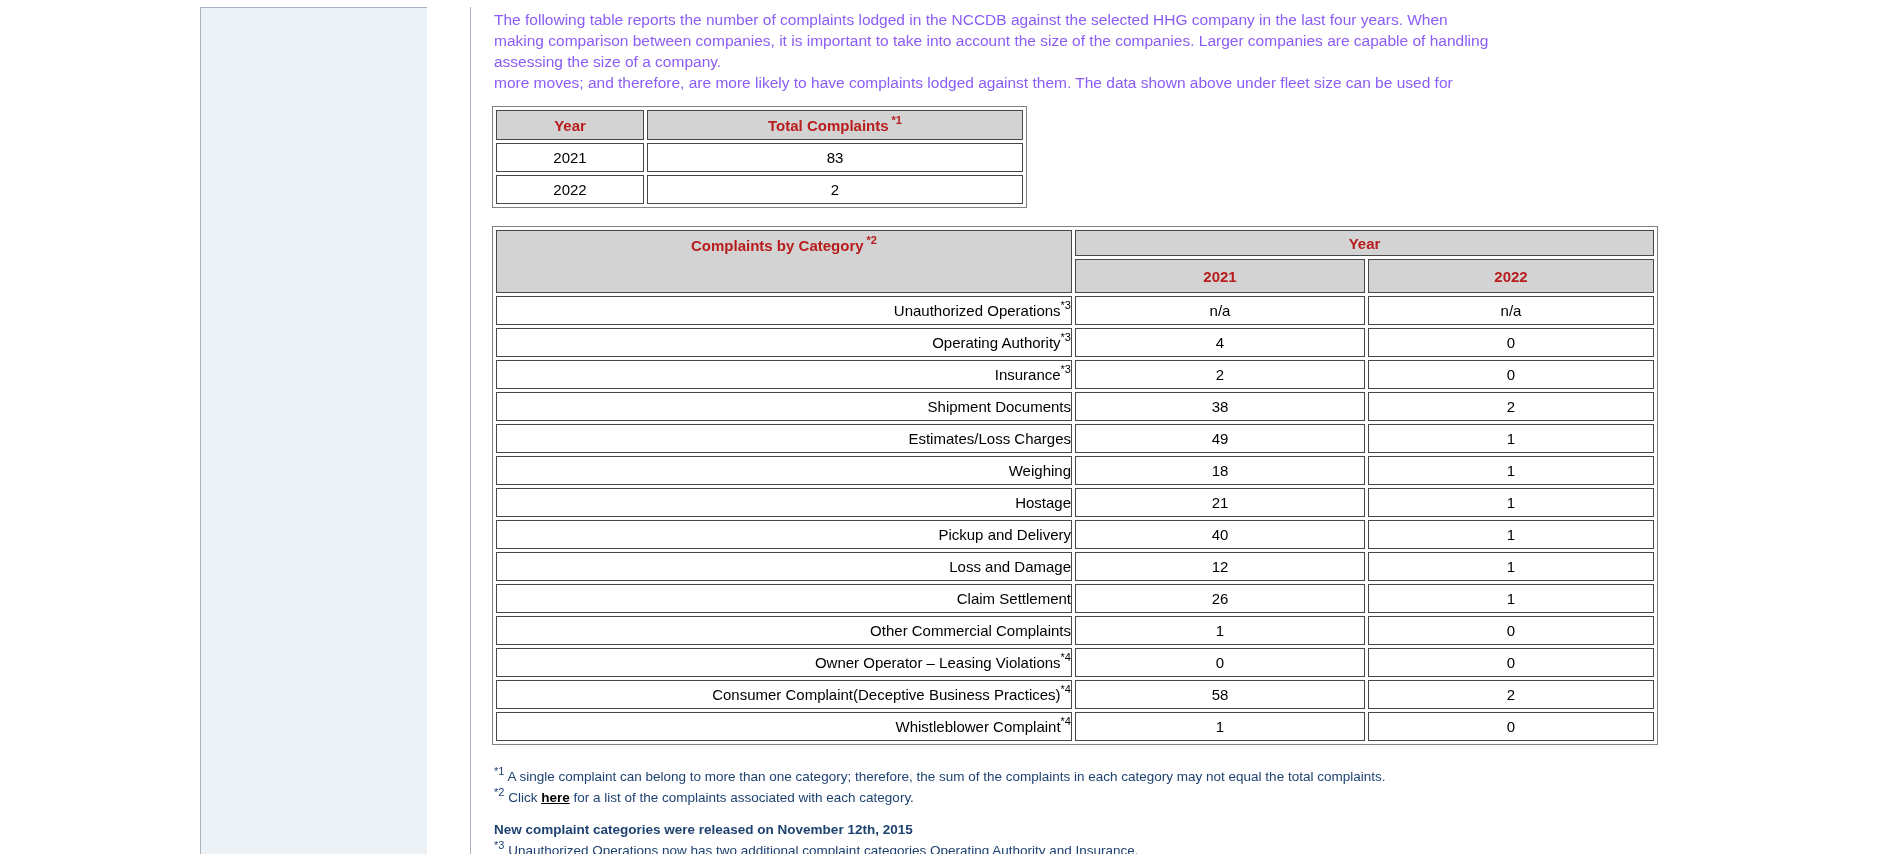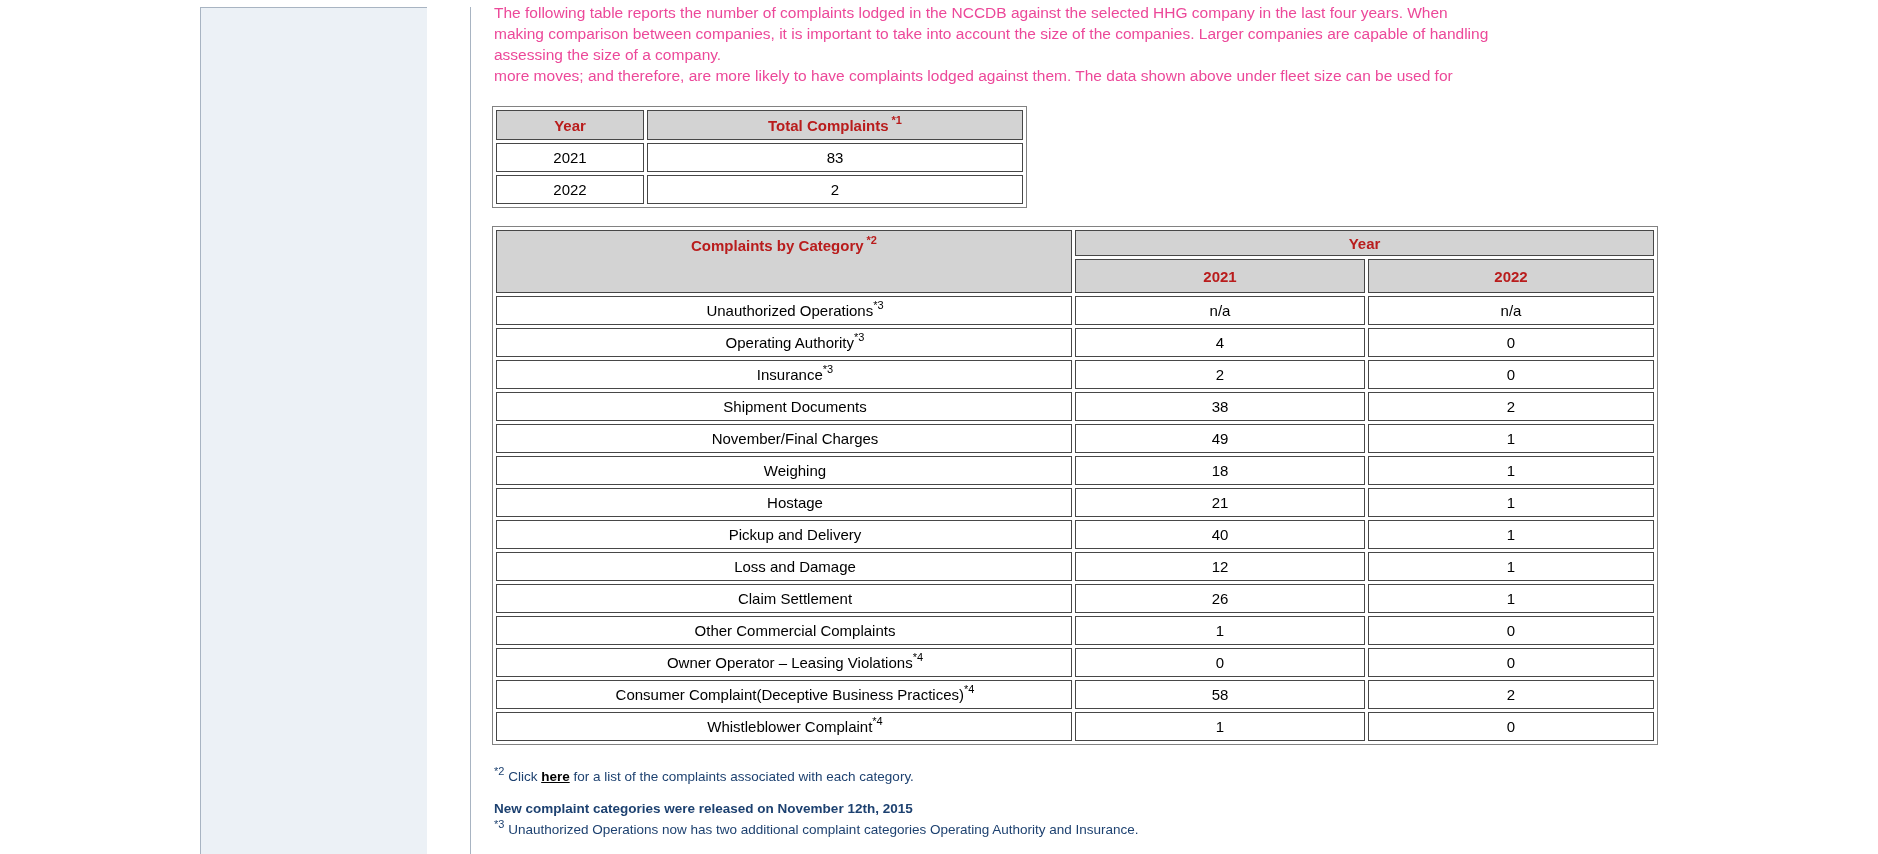--- a/index.html
+++ b/index.html
@@ -6,21 +6,21 @@
   .page {
     position:relative; width:1878px; height:854px; overflow:hidden;
     background:#ffffff; font-family:"Liberation Sans", sans-serif;
   }
   
   .left-divider   { position:absolute; left:200px; top:7px; width:1px; height:847px; background:#a8b4c2; }
   .side-panel     { position:absolute; left:201px; top:7px; width:226px; height:847px; background:#ecf1f6; border-top:1px solid #a8b4c2; }
   .content-divider{ position:absolute; left:470px; top:7px; width:1px; height:847px; background:#a8b4c2; }
 
   
-  .intro { position:absolute; left:494px; top:2px; color:#ec4899; font-size:15.5px; line-height:21px; }
+  .intro { position:absolute; left:494px; top:9px; color:#8b5cf6; font-size:15.5px; line-height:21px; }
   .intro div { white-space:nowrap; }
 
   
   table.datatable {
     border-collapse:separate; border-spacing:3px;
     border:1px solid #828282; background:#ffffff;
     table-layout:fixed;
   }
   table.datatable th, table.datatable td {
     box-sizing:border-box; border:1px solid #474747;
@@ -36,21 +36,21 @@
   .table1 tr.row td  { height:29px; }
 
   .table2 { position:absolute; left:492px; top:226px; }
   .table2 .col-cat   { width:576px; }
   .table2 .col-y1    { width:290px; }
   .table2 .col-y2    { width:286px; }
   .table2 th.cat-hdr { vertical-align:top; padding-top:6px; }
   .table2 tr.grp th  { height:26px; }
   .table2 tr.yrs th  { height:34px; }
   .table2 tr.row td  { height:29px; }
-  .table2 td.cat     { text-align:center; padding-left:22px; }
+  .table2 td.cat     { text-align:right; padding-left:22px; }
 
   sup.mark { font-size:11px; line-height:0; position:relative; top:-1px; }
   th sup.mark { margin-left:3px; }
 
   
   .footnotes { position:absolute; left:494px; top:766px; color:#1d4170; font-size:13.5px; line-height:21px; }
   .footnotes sup.mark { font-size:11px; top:-1px; }
   .fn-link { color:#000000; font-weight:bold; text-decoration:underline; cursor:pointer; }
   .release-note { margin-top:11px; font-weight:bold; }
 </style>
@@ -112,21 +112,21 @@
       <td class="cat"><span>Insurance</span><sup class="mark">*3</sup></td>
       <td>2</td>
       <td>0</td>
     </tr>
     <tr class="row">
       <td class="cat"><span>Shipment Documents</span><sup class="mark"></sup></td>
       <td>38</td>
       <td>2</td>
     </tr>
     <tr class="row">
-      <td class="cat"><span>November/Final Charges</span><sup class="mark"></sup></td>
+      <td class="cat"><span>Estimates/Loss Charges</span><sup class="mark"></sup></td>
       <td>49</td>
       <td>1</td>
     </tr>
     <tr class="row">
       <td class="cat"><span>Weighing</span><sup class="mark"></sup></td>
       <td>18</td>
       <td>1</td>
     </tr>
     <tr class="row">
       <td class="cat"><span>Hostage</span><sup class="mark"></sup></td>
@@ -165,18 +165,19 @@
     </tr>
     <tr class="row">
       <td class="cat"><span>Whistleblower Complaint</span><sup class="mark">*4</sup></td>
       <td>1</td>
       <td>0</td>
     </tr>
   </tbody>
     </table>
 
   <div class="footnotes">
+    <div><sup class="mark">*1</sup> <span>A single complaint can belong to more than one category; therefore, the sum of the complaints in each category may not equal the total complaints.</span></div>
     <div><sup class="mark">*2</sup> <span>Click </span><a class="fn-link">here</a><span> for a list of the complaints associated with each category.</span></div>
     <div class="release-note">New complaint categories were released on November 12th, 2015</div>
     <div><sup class="mark">*3</sup> <span>Unauthorized Operations now has two additional complaint categories Operating Authority and Insurance.</span></div>
   </div>
 
 </div>
 
 </body></html>

